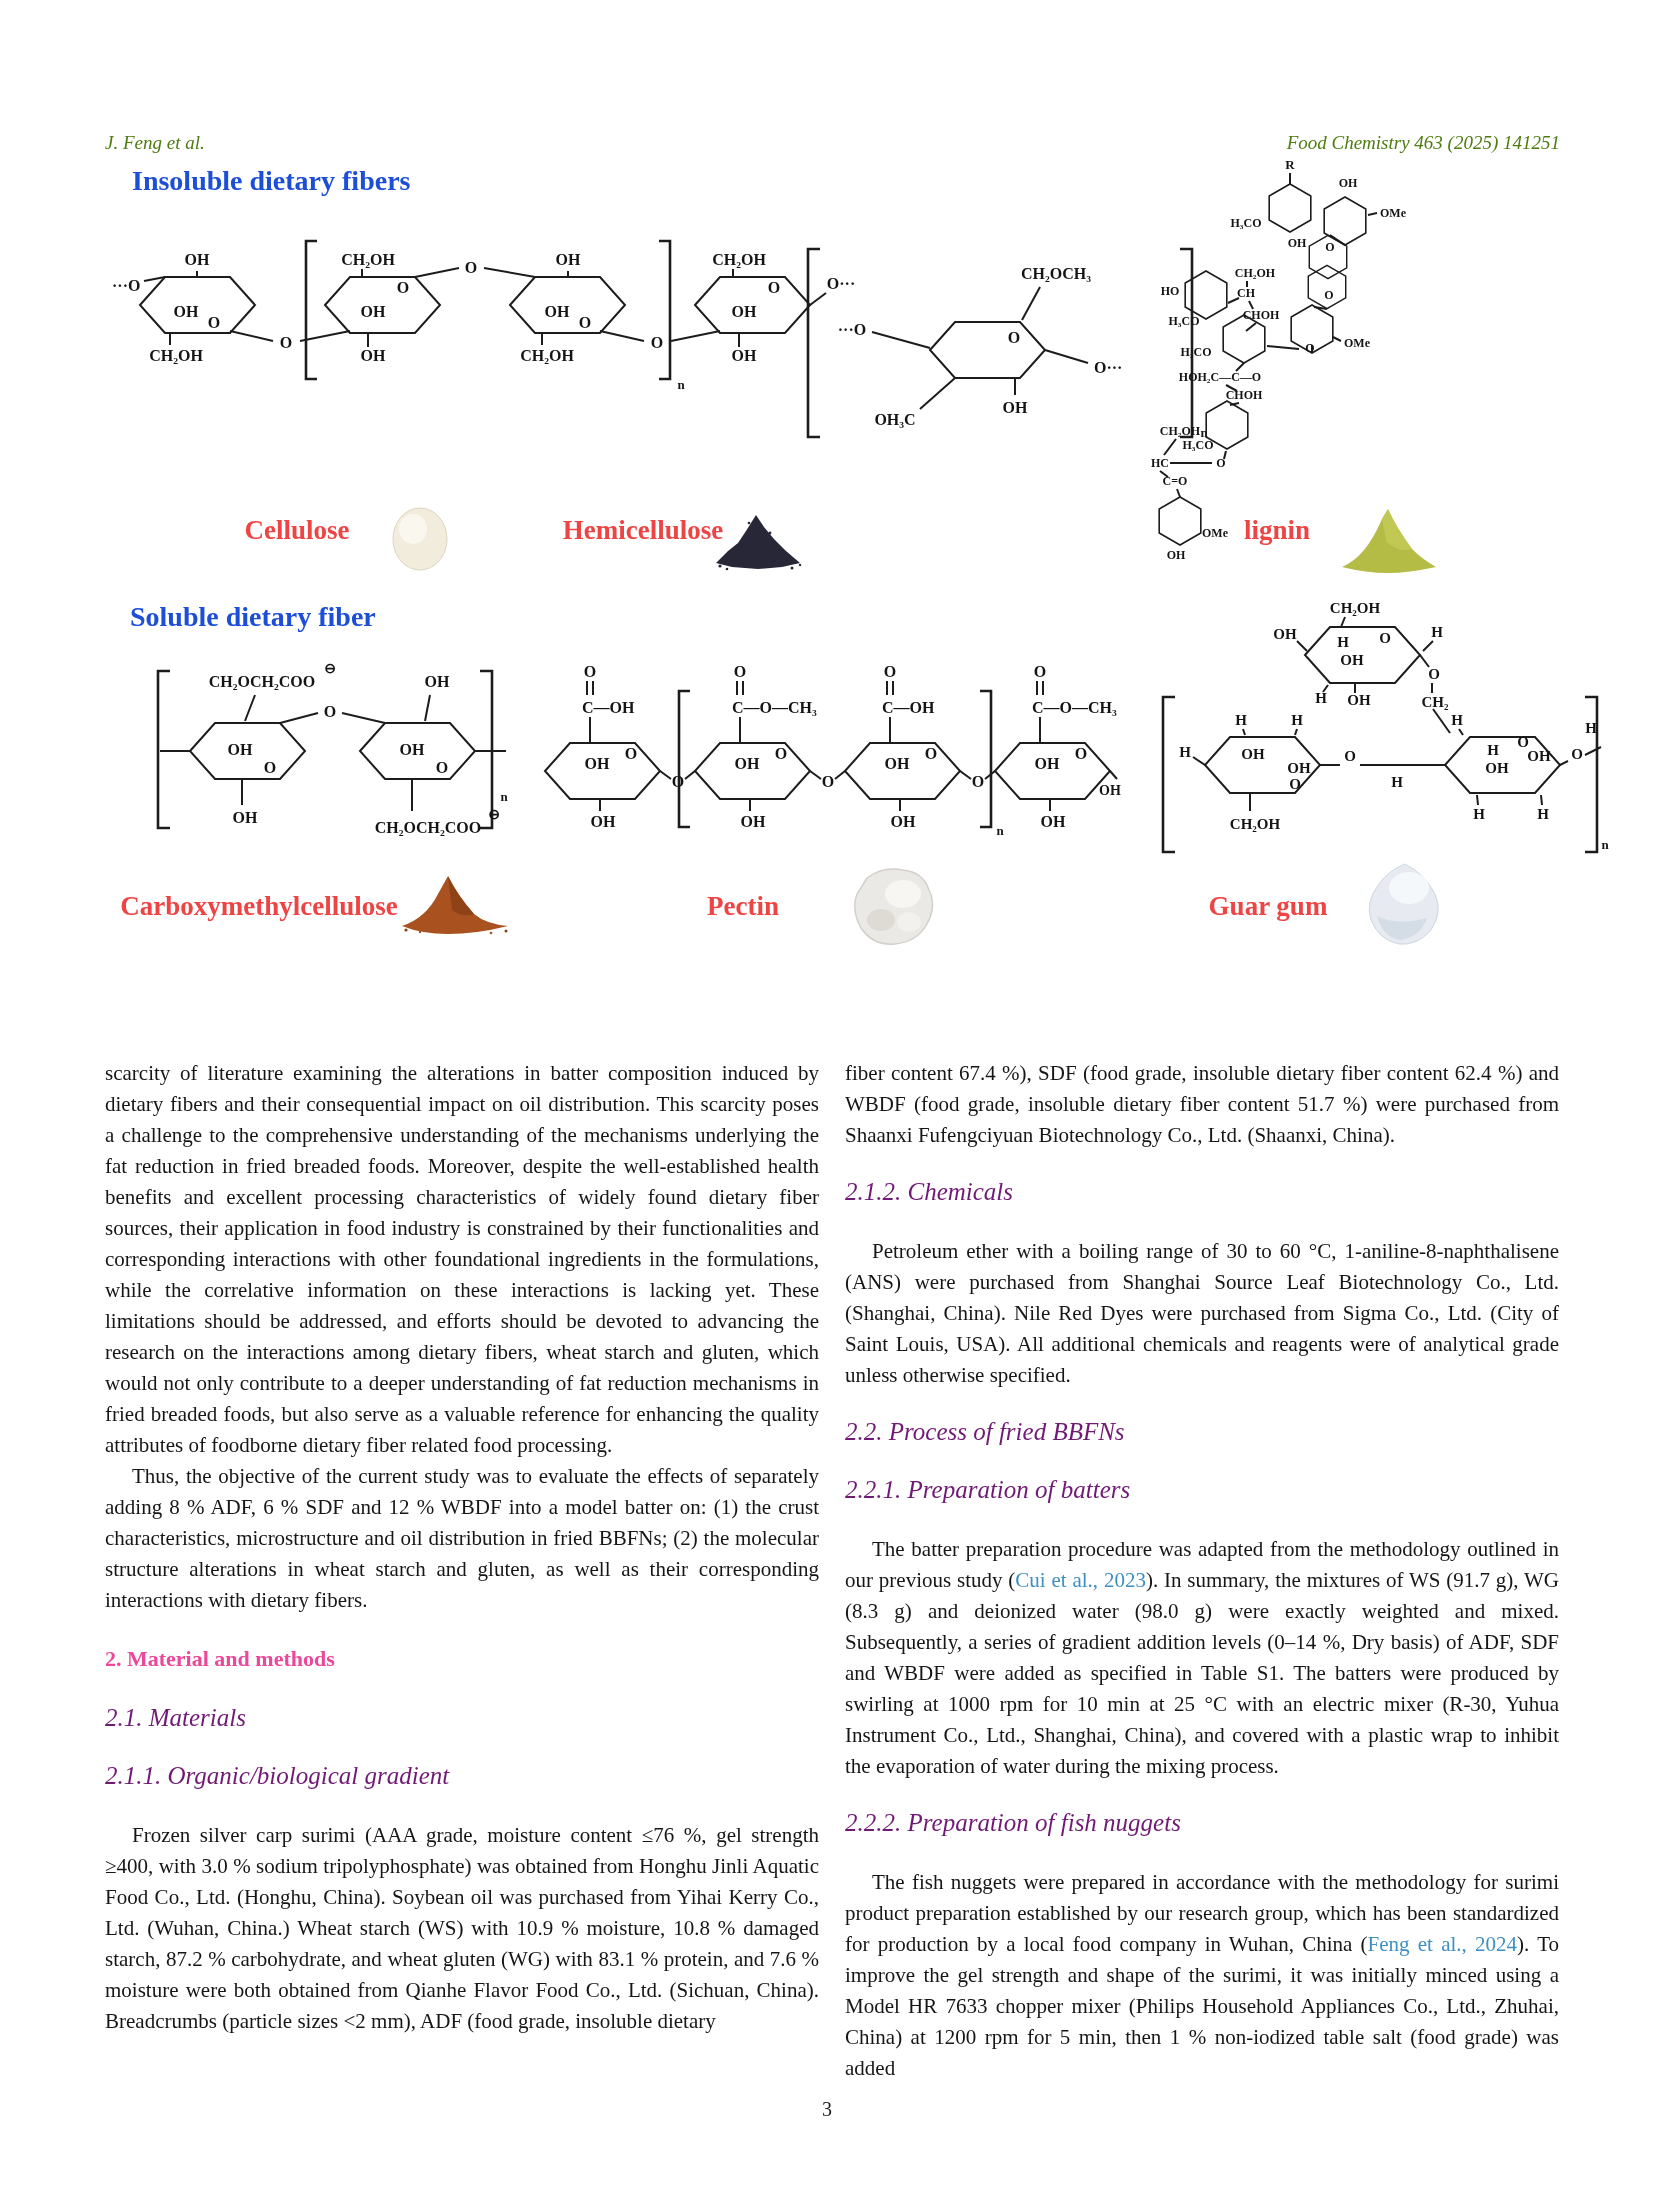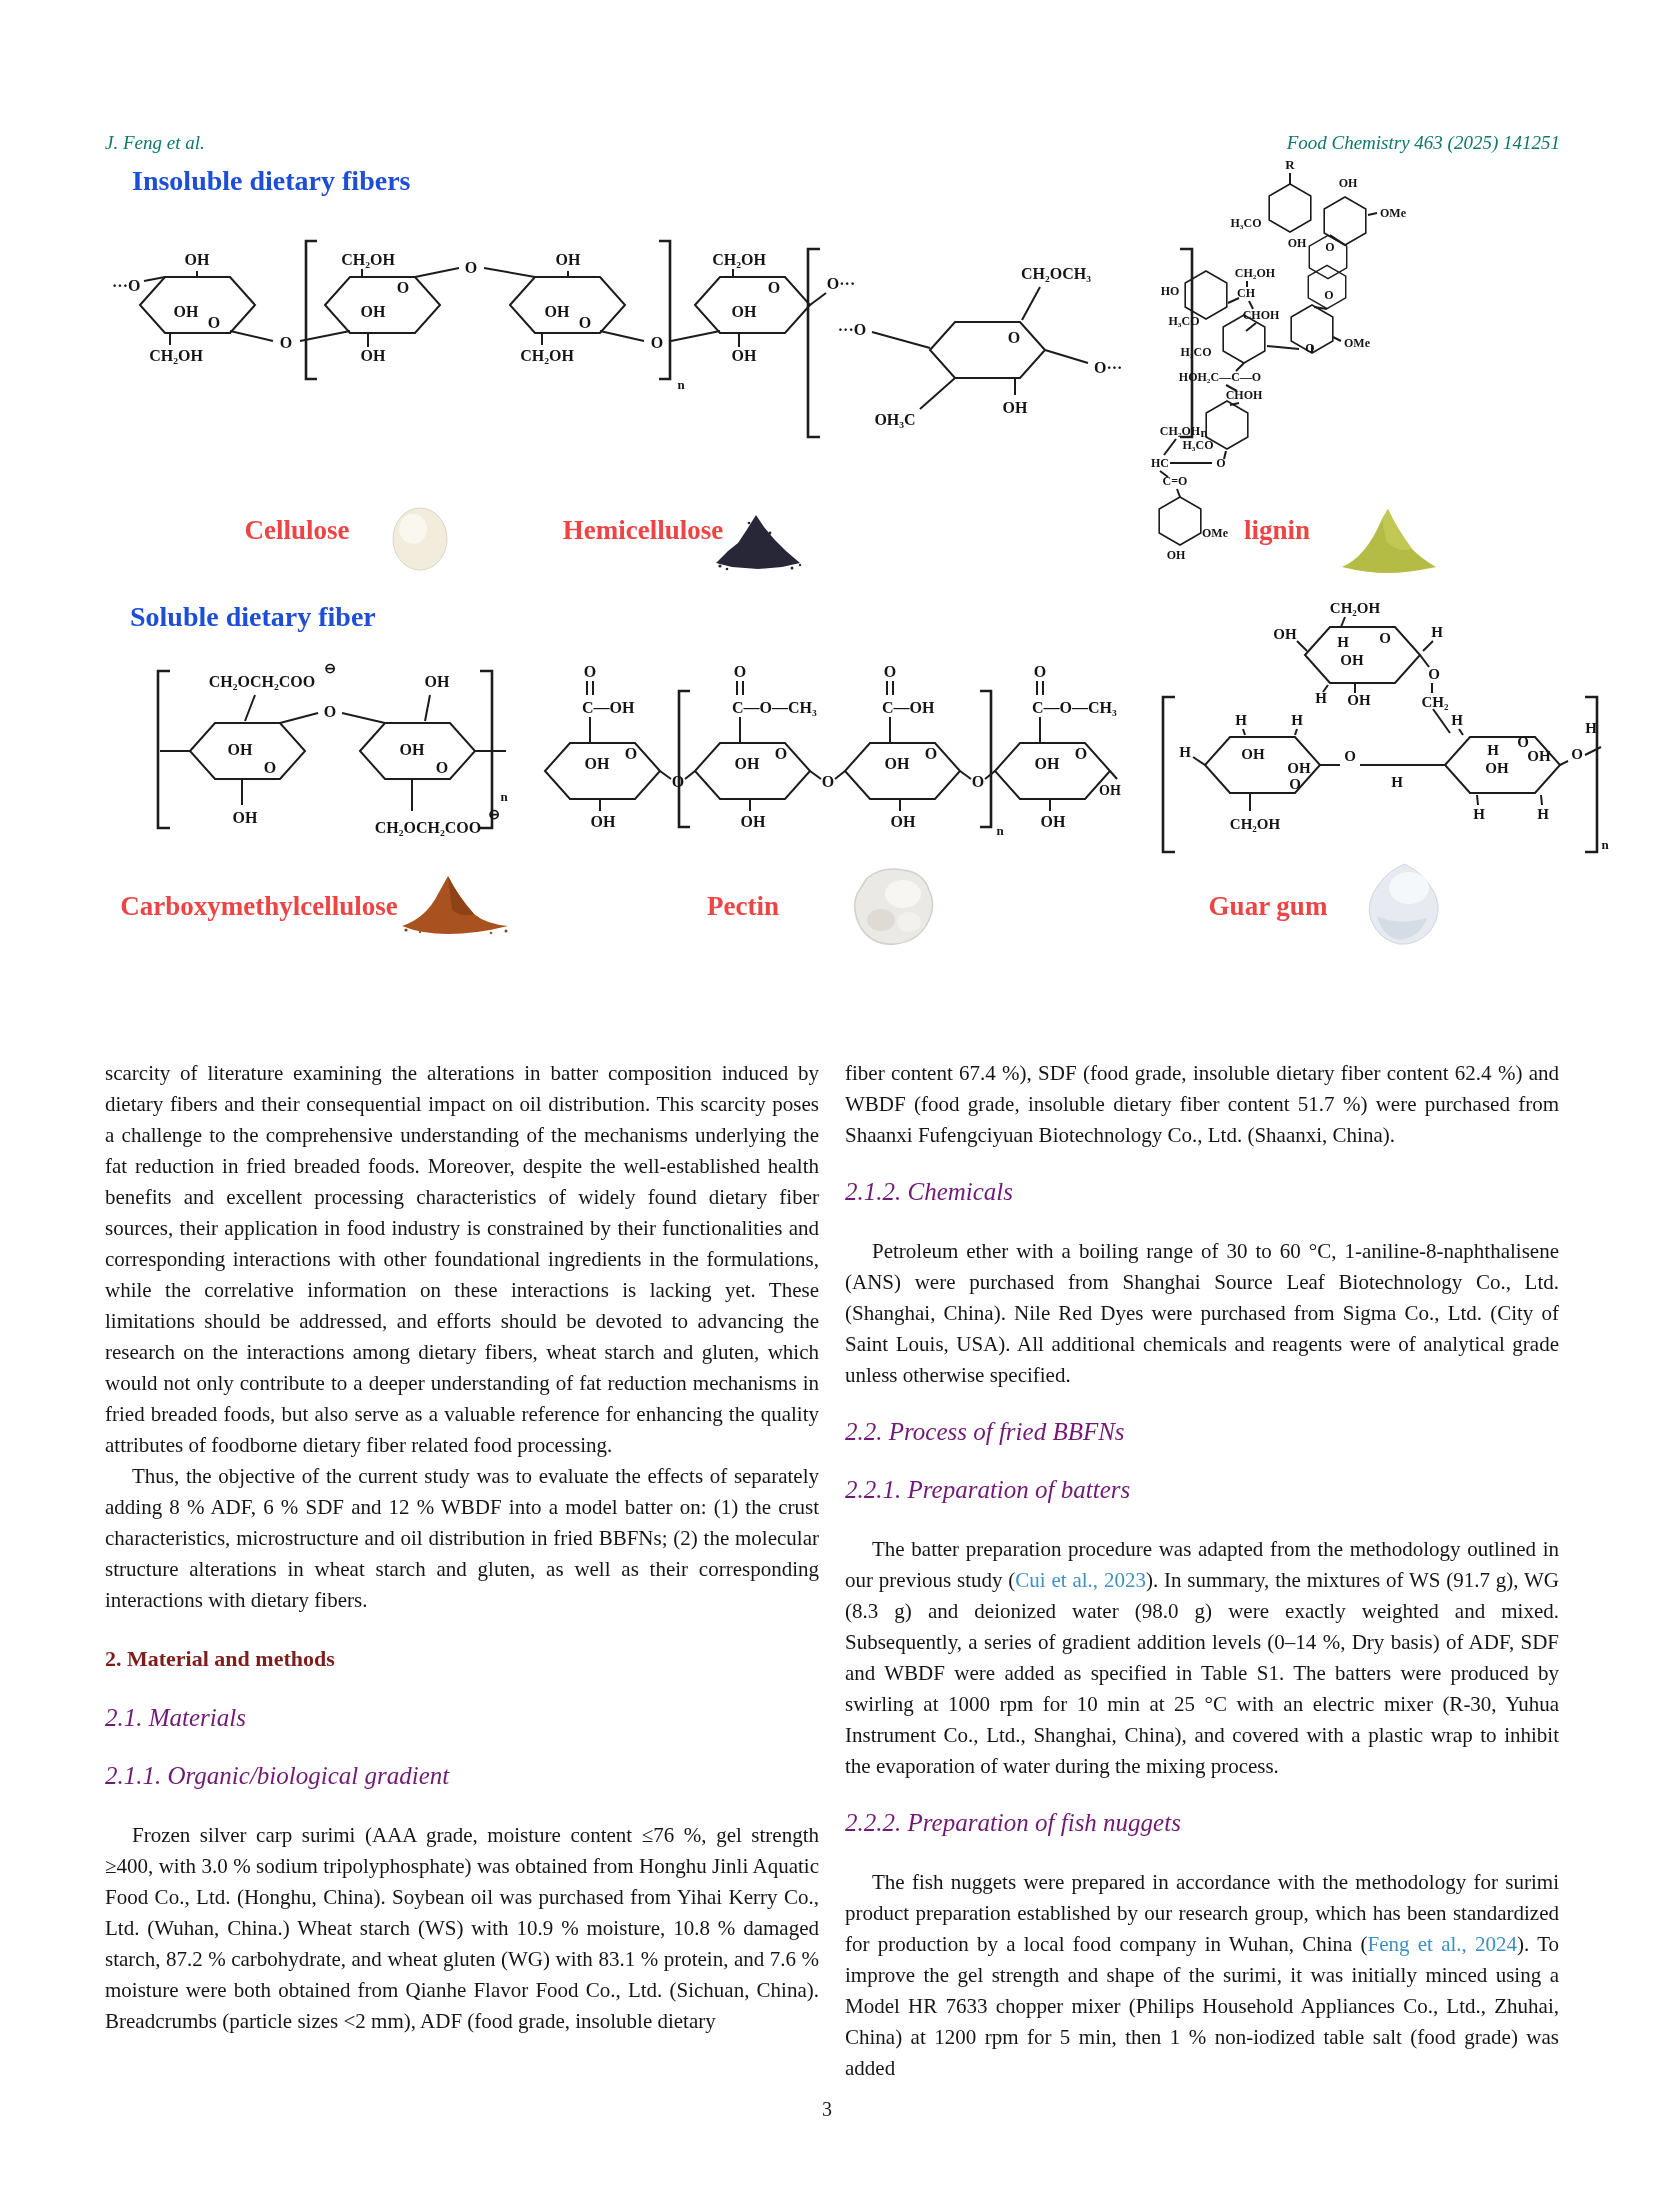--- a/index.html
+++ b/index.html
@@ -1,37 +1,37 @@
 <!DOCTYPE html>
 <html><head>
 <meta charset="utf-8">
 <style>
   html,body{margin:0;padding:0;background:#ffffff;}
   .page{position:relative;width:1654px;height:2205px;background:#fff;
         font-family:"Liberation Serif","DejaVu Serif",serif;color:#141414;overflow:hidden;}
-  .hdr{position:absolute;top:132px;left:105px;right:94px;font-style:italic;font-size:19px;color:#0f766e;}
+  .hdr{position:absolute;top:132px;left:105px;right:94px;font-style:italic;font-size:19px;color:#4d7c0f;}
   .hdr .hl{float:left;}
   .hdr .hr{float:right;}
   .fig{position:absolute;left:100px;top:165px;width:1510px;height:800px;overflow:visible;}
   .fig-h{position:absolute;font-weight:bold;font-size:28px;color:#1d4ed8;}
   .mol-label{position:absolute;font-weight:bold;font-size:27px;color:#ef4444;text-align:center;}
   .fig svg{position:absolute;overflow:visible;}
   .st{stroke:#1c1c1c;stroke-width:2;fill:none;}
   .br{stroke:#1c1c1c;stroke-width:2.6;fill:none;}
   .an{font:bold 16px "Liberation Serif",serif;fill:#141414;text-anchor:middle;}
   .a15{font-size:15px;} .a14{font-size:14px;} .a13{font-size:13px;} .a12{font-size:12px;}
   .as{text-anchor:start;}
   .caption{position:absolute;left:105px;top:973px;width:1455px;font-size:19.5px;line-height:27px;
            text-align:justify;color:#161616;}
   .cap-label{font-weight:bold;}
   .cols{position:absolute;left:105px;top:1058px;width:1455px;display:flex;gap:26px;}
   .col{width:714px;}
   .body-p{font-size:21px;line-height:31px;text-align:justify;margin:0;color:#161616;}
   .ind{text-indent:27px;}
-  .h-num{font-size:22px;font-weight:bold;margin:30px 0 32px 0;color:#7f1d1d;}
+  .h-num{font-size:22px;font-weight:bold;margin:30px 0 32px 0;color:#ec4899;}
   .h-it{font-size:25px;font-weight:normal;font-style:italic;margin:27px 0 30px 0;color:#701a75;}
   .link{cursor:pointer;}
   .pgnum{position:absolute;top:2098px;left:0;width:100%;text-align:center;font-size:20px;color:#222;}
 </style>
 </head>
 <body>
 
 <div class="page">
 
   <svg width="0" height="0" style="position:absolute" aria-hidden="true">

